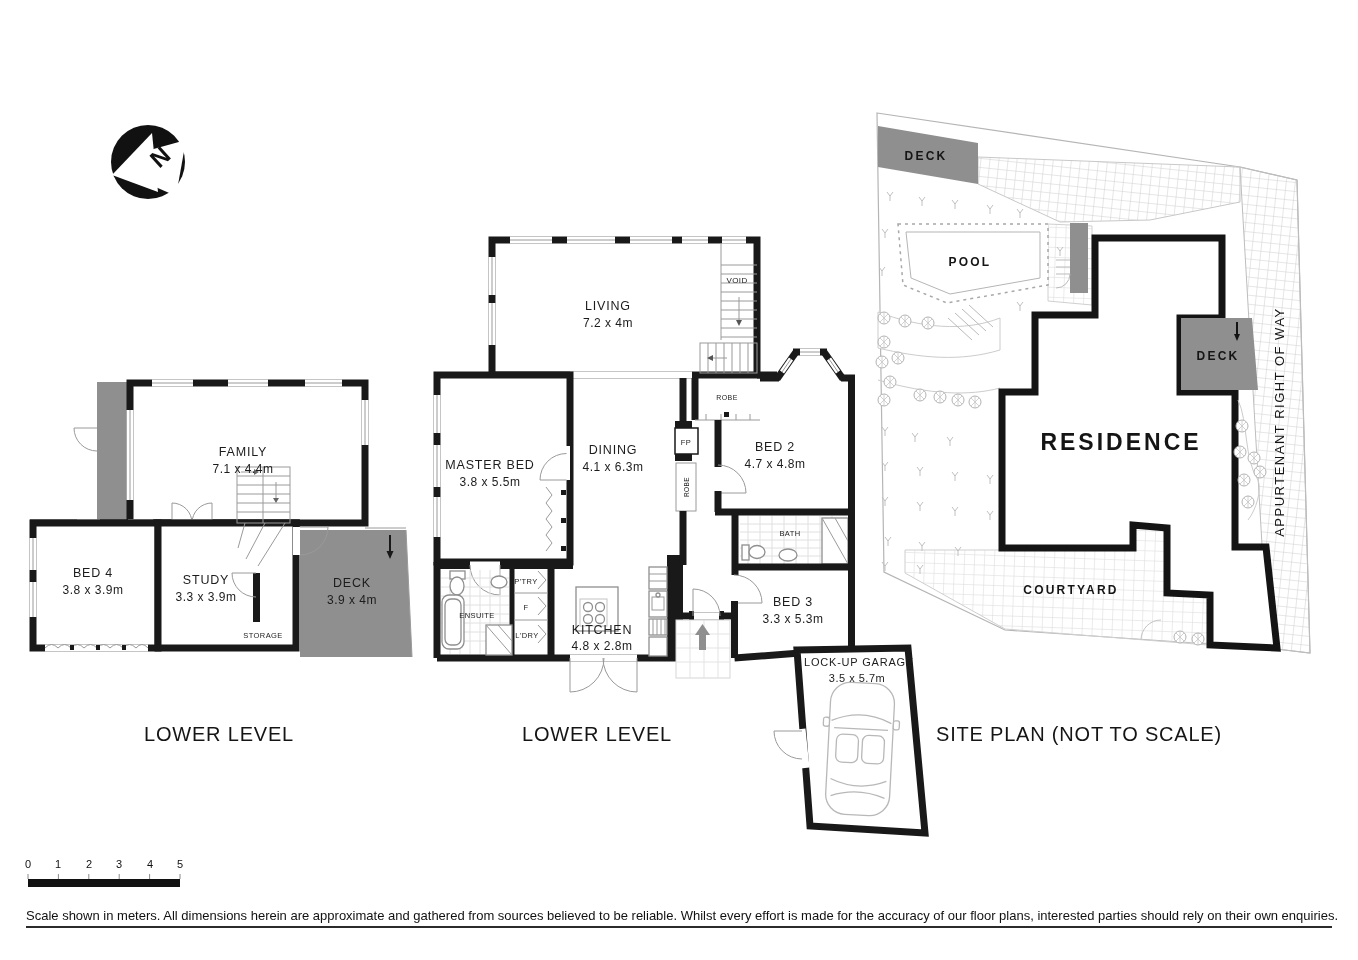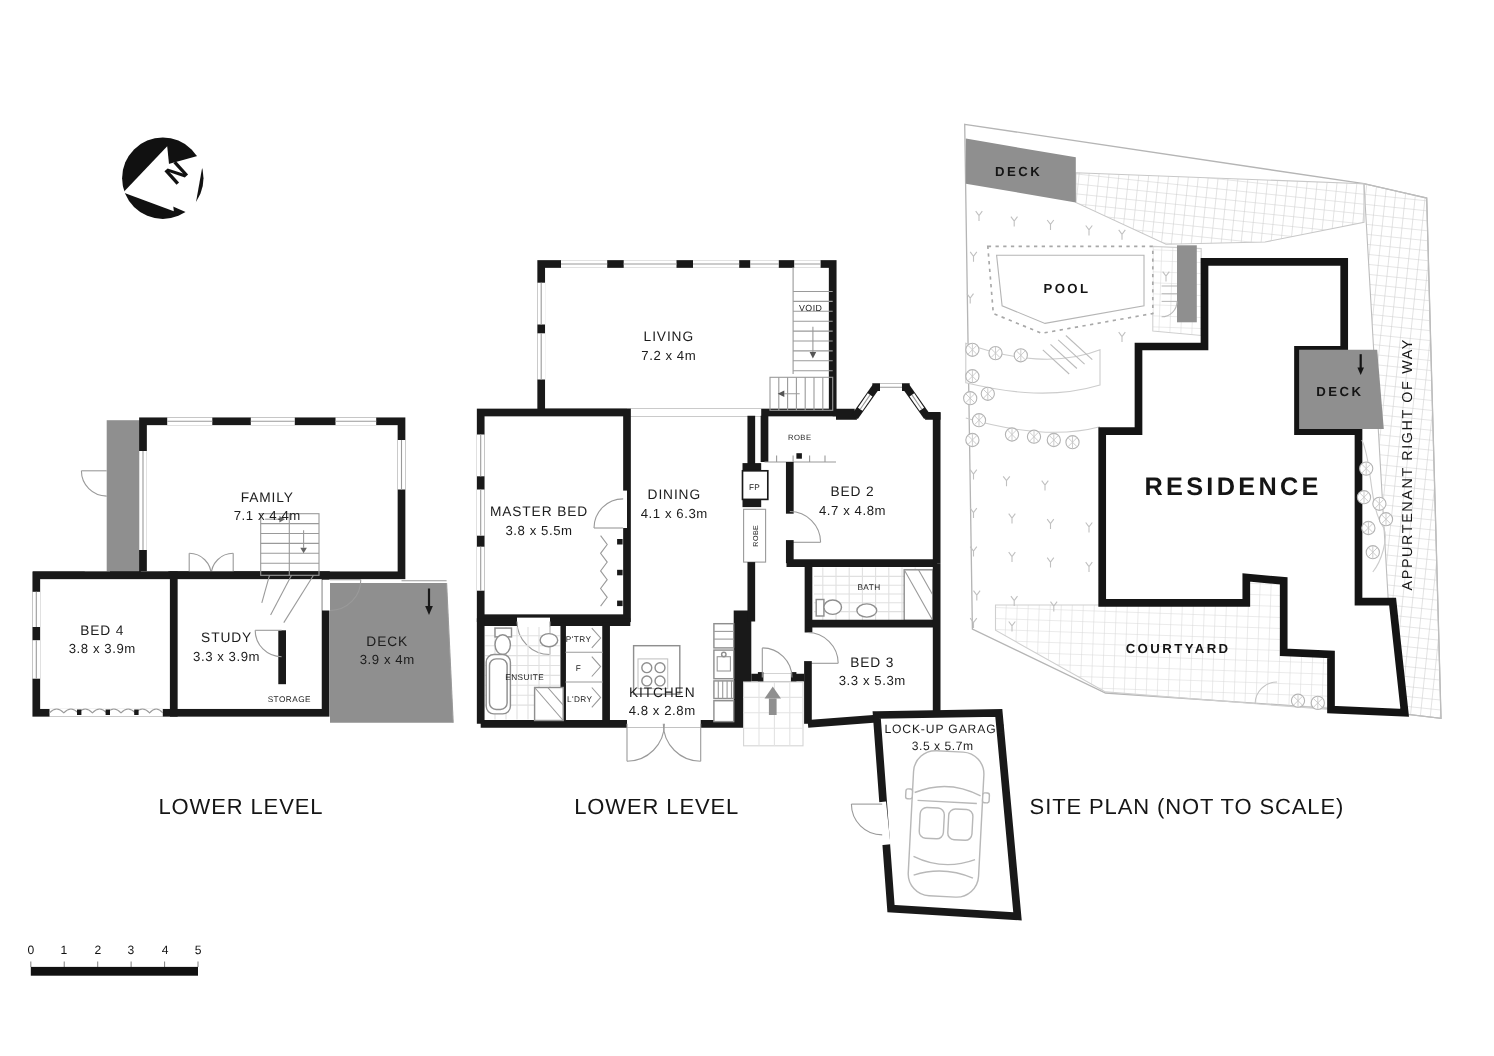--- a/index.html
+++ b/index.html
@@ -567,14 +567,15 @@
           <line x1="38.4" y1="2" x2="38.4" y2="7"></line>
         <line x1="68.8" y1="2" x2="68.8" y2="7"></line>
           <line x1="99.2" y1="2" x2="99.2" y2="7"></line>
         <line x1="129.6" y1="2" x2="129.6" y2="7"></line>
           <line x1="160" y1="2" x2="160" y2="7"></line>
       </g>
       <rect x="8" y="7" width="152" height="8" fill="#111"></rect>
     </svg>
   </div>
 
+  <div class="abs" id="disclaimer">Scale shown in meters. All dimensions herein are approximate and gathered from sources believed to be  reliable. Whilst every effort is made for the accuracy of our floor plans, interested parties should rely on their own enquiries.</div>
 
 </div>
 
 </body></html>

